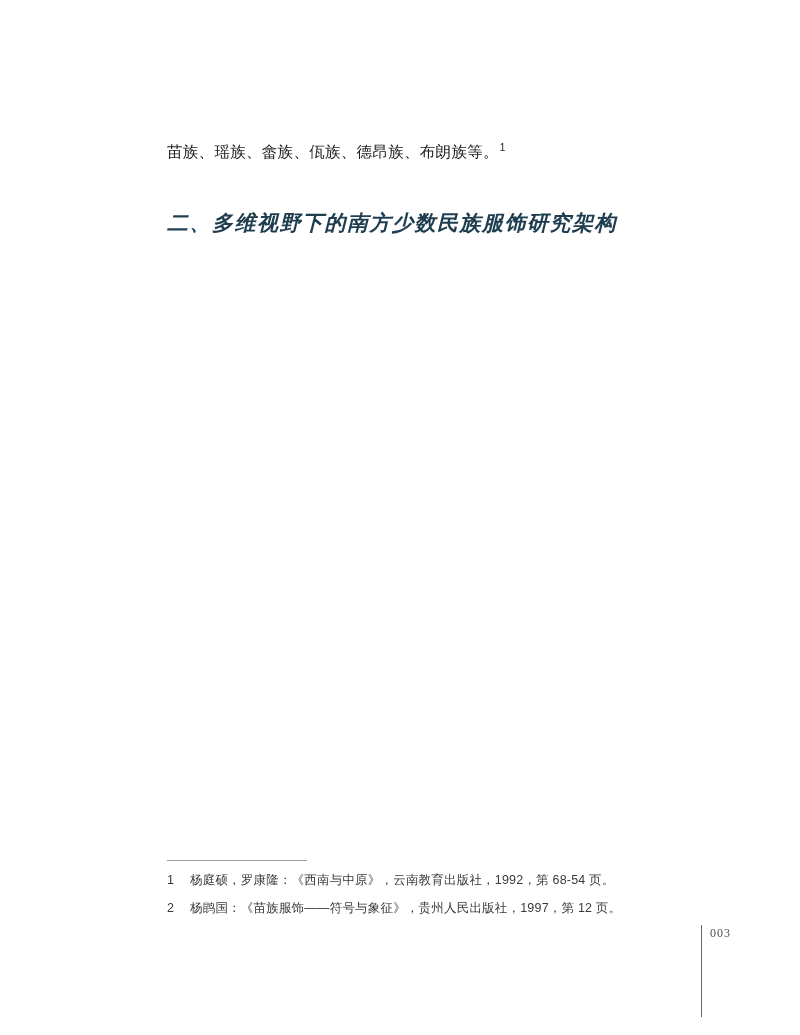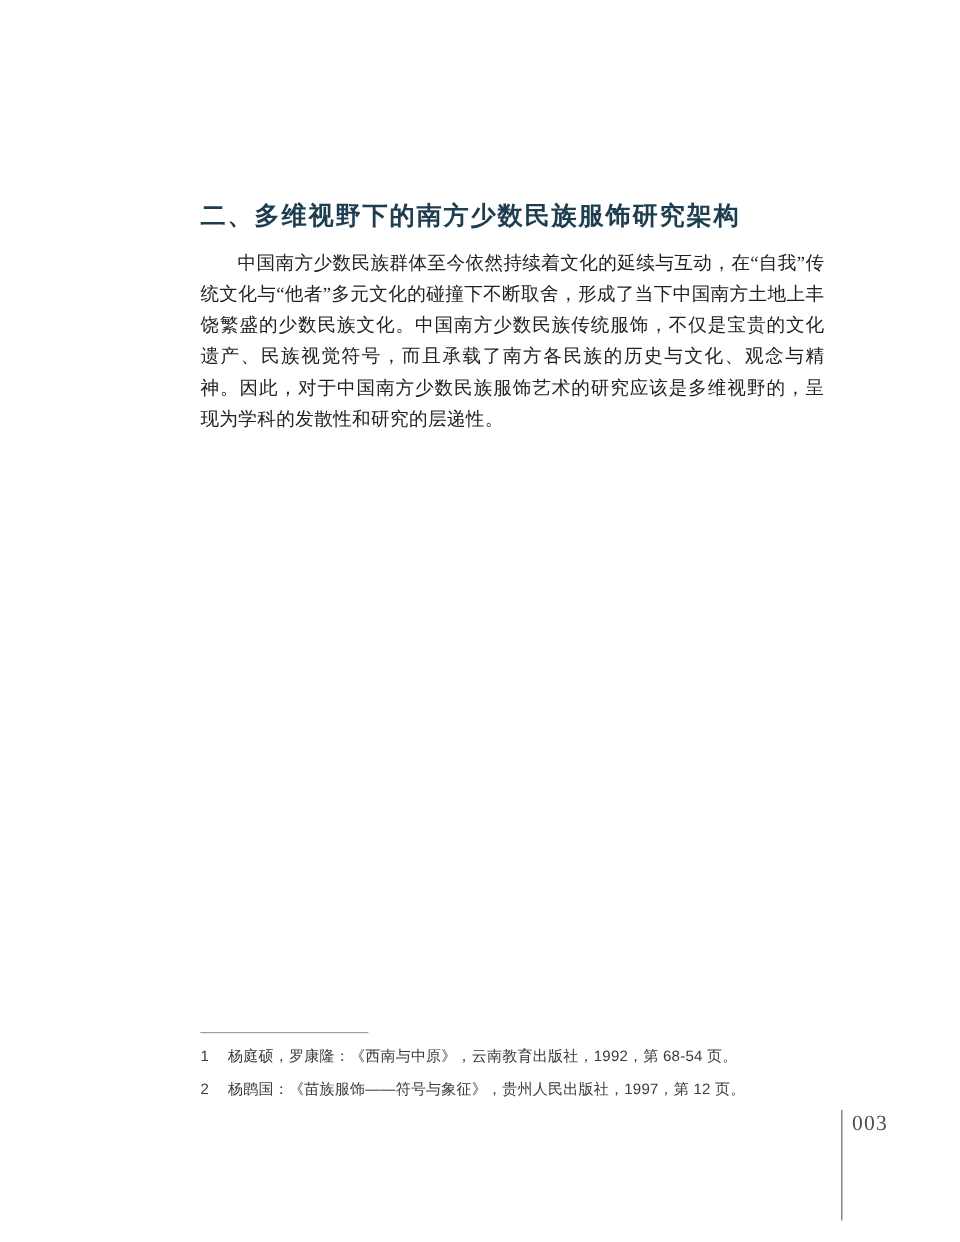--- a/index.html
+++ b/index.html
@@ -40,27 +40,28 @@
   .indent { text-indent: 2em; }
   .body-text sup {
     font-family: "Liberation Sans", sans-serif;
     font-size: 10px;
     line-height: 0;
     vertical-align: super;
     margin: 0 2px 0 1px;
     color: var(--body_text);
   }
   .section-heading {
-    margin: 28px 0 12px 0;
+    margin: 44px 0 12px 0;
     font-family: "Liberation Sans", sans-serif;
     font-weight: 700;
     font-size: 21px;
     line-height: 28px;
     letter-spacing: 1.5px;
     color: var(--heading_text);
+    font-style: italic;
   }
   .footnotes {
     position: absolute;
     left: 167px; top: 860px; width: 520px;
   }
   .fn-divider {
     width: 140px; height: 1px;
     background: var(--rule);
     margin-bottom: 5px;
   }
@@ -77,37 +78,37 @@
   .pagenum-rule {
     position: absolute;
     left: 701px; top: 925px;
     width: 1px; height: 92px;
     background: var(--pagenum_rule);
   }
   .pagenum {
     position: absolute;
     left: 710px; top: 926px;
     font-family: "Liberation Serif", serif;
-    font-size: 18px;
+    font-size: 12px;
     letter-spacing: 1px;
     color: var(--page_number);
   }
 </style>
 </head>
 <body>
 
 <div class="page">
 
   <main class="content">
 
+    <p class="body-text"><span>苗族、瑶族、畲族、佤族、德昂族、布朗族等。</span><sup>1</sup></p>
 
 
     <h2 class="section-heading">二、多维视野下的南方少数民族服饰研究架构</h2>
 
-    <p class="body-text indent">中国南方少数民族群体至今依然持续着文化的延续与互动，在“自我”传统文化与“他者”多元文化的碰撞下不断取舍，形成了当下中国南方土地上丰饶繁盛的少数民族文化。中国南方少数民族传统服饰，不仅是宝贵的文化遗产、民族视觉符号，而且承载了南方各民族的历史与文化、观念与精神。因此，对于中国南方少数民族服饰艺术的研究应该是多维视野的，呈现为学科的发散性和研究的层递性。</p>
 
 
 
   </main>
 
   <footer class="footnotes">
     <div class="fn-divider"></div>
     <div class="footnote">
       <span class="fn-num">1</span>
       <span class="fn-text">杨庭硕，罗康隆：《西南与中原》，云南教育出版社，1992，第 68-54 页。</span>

